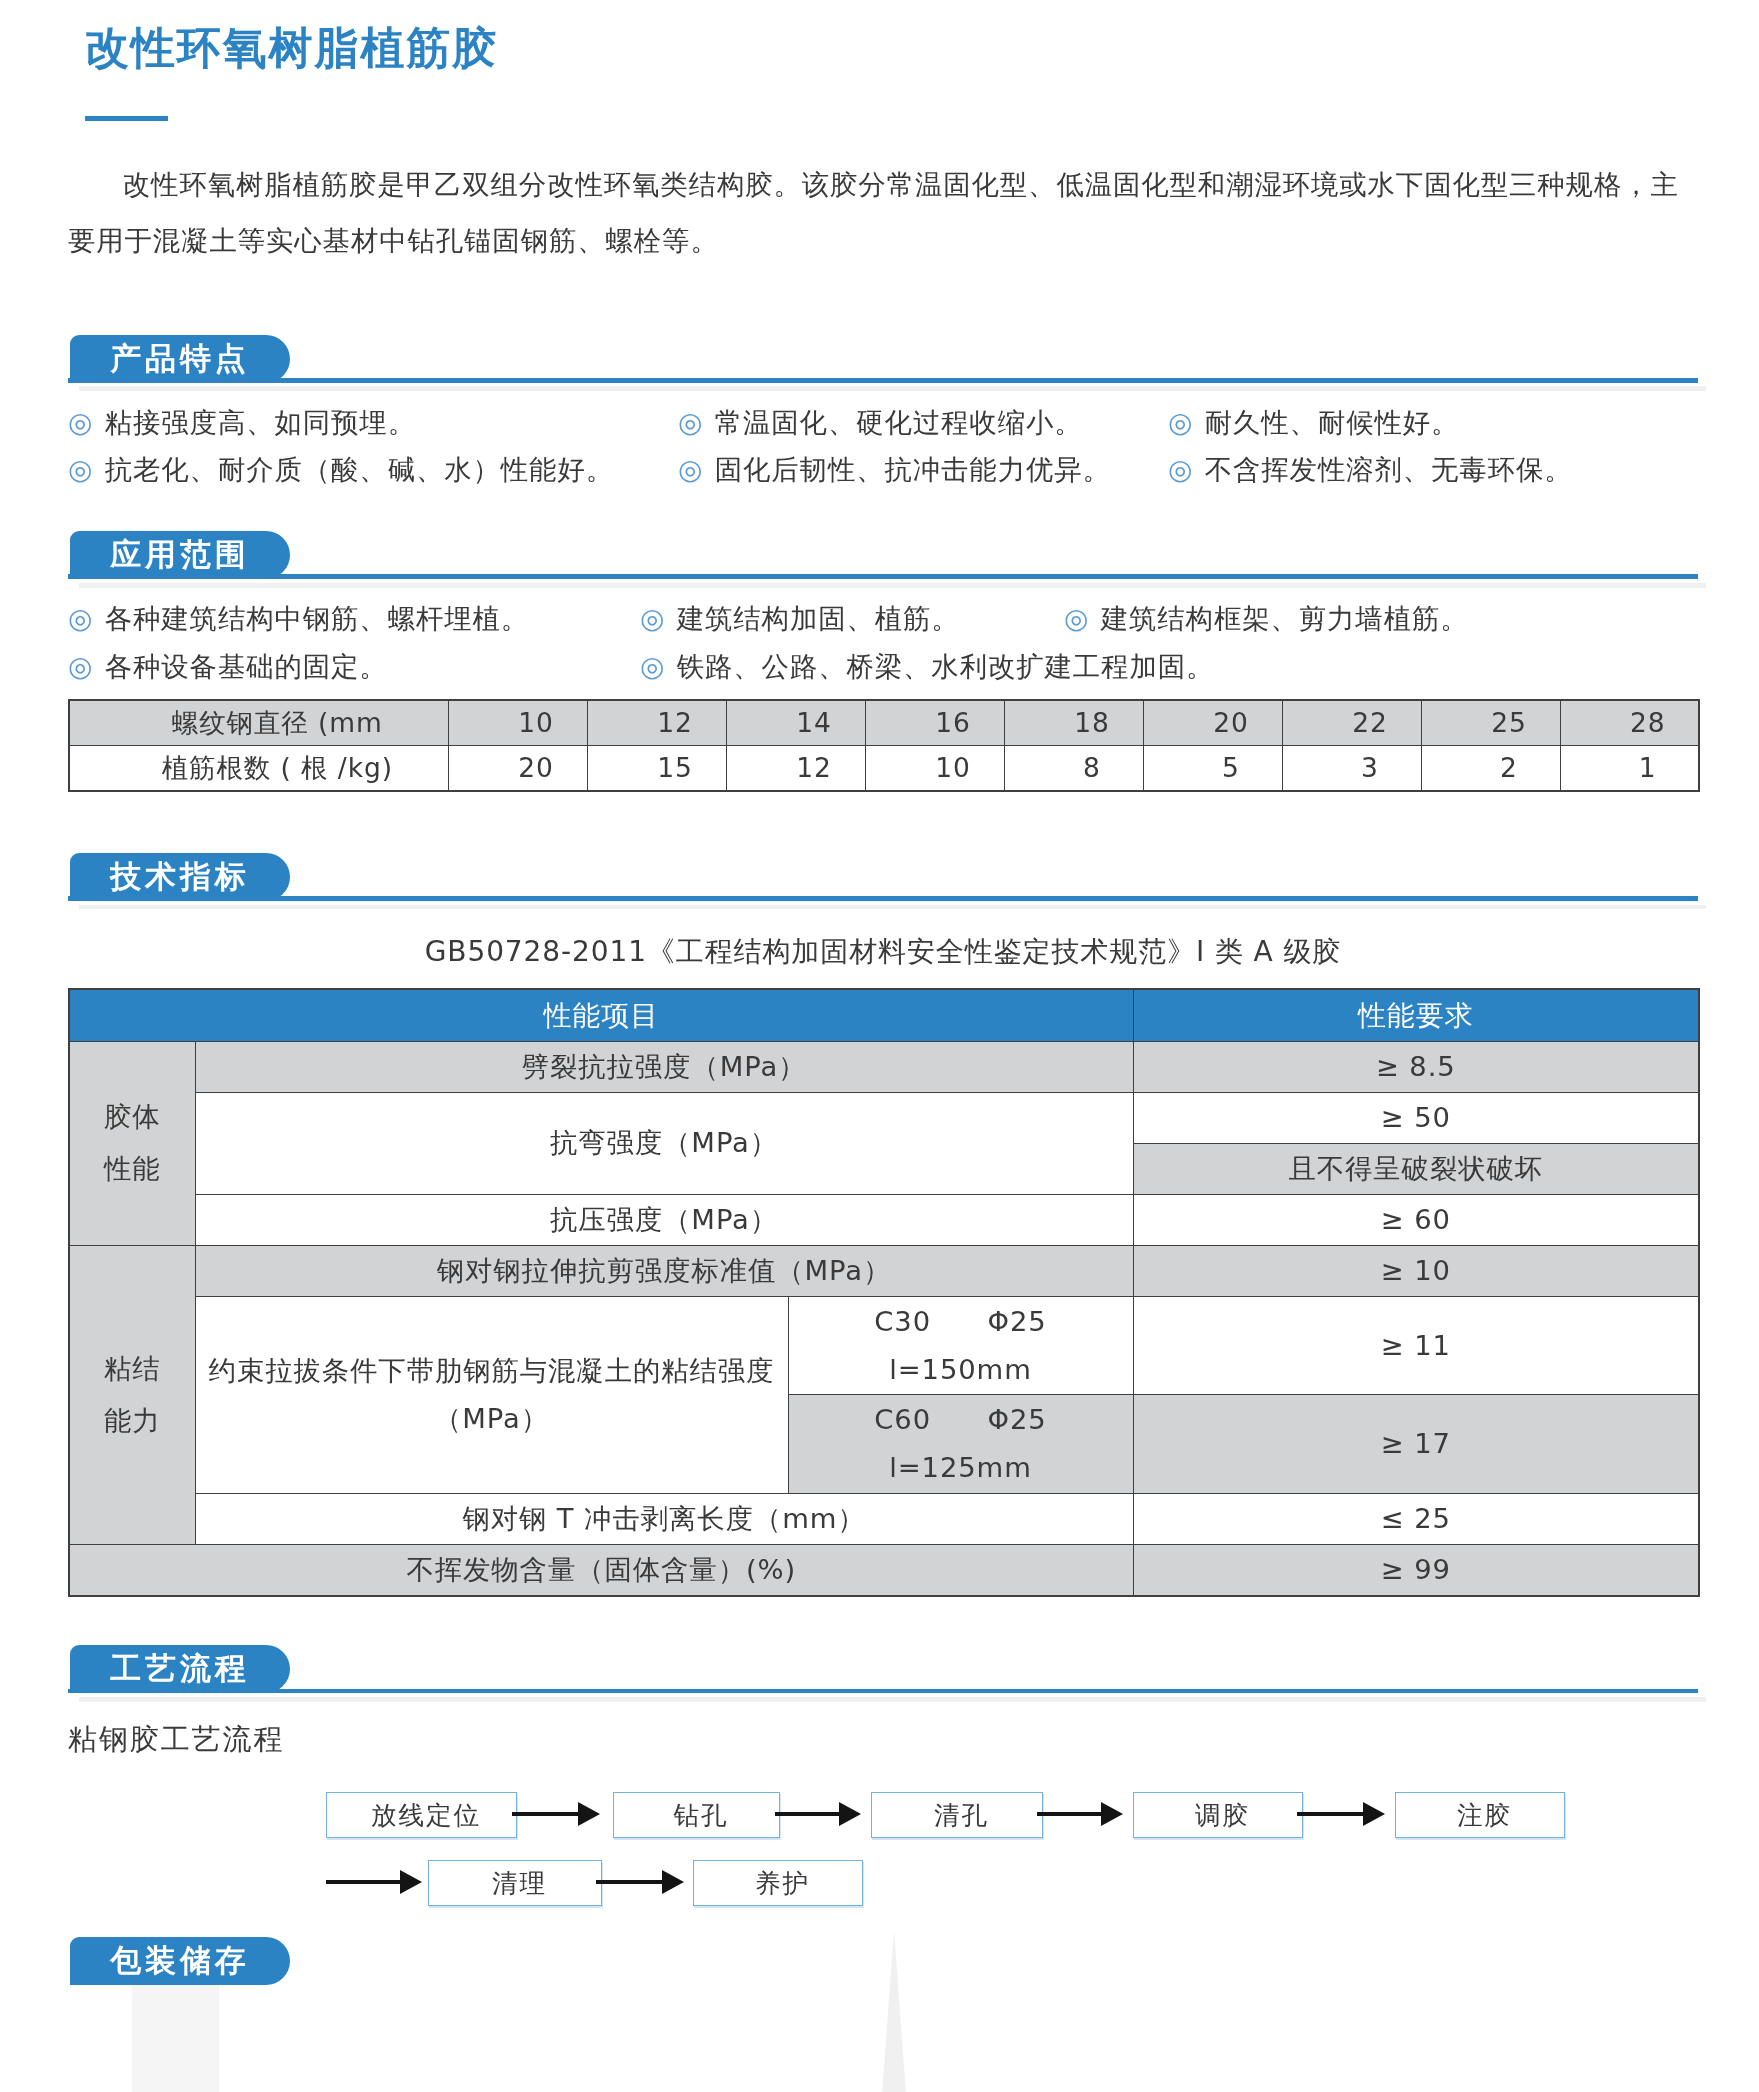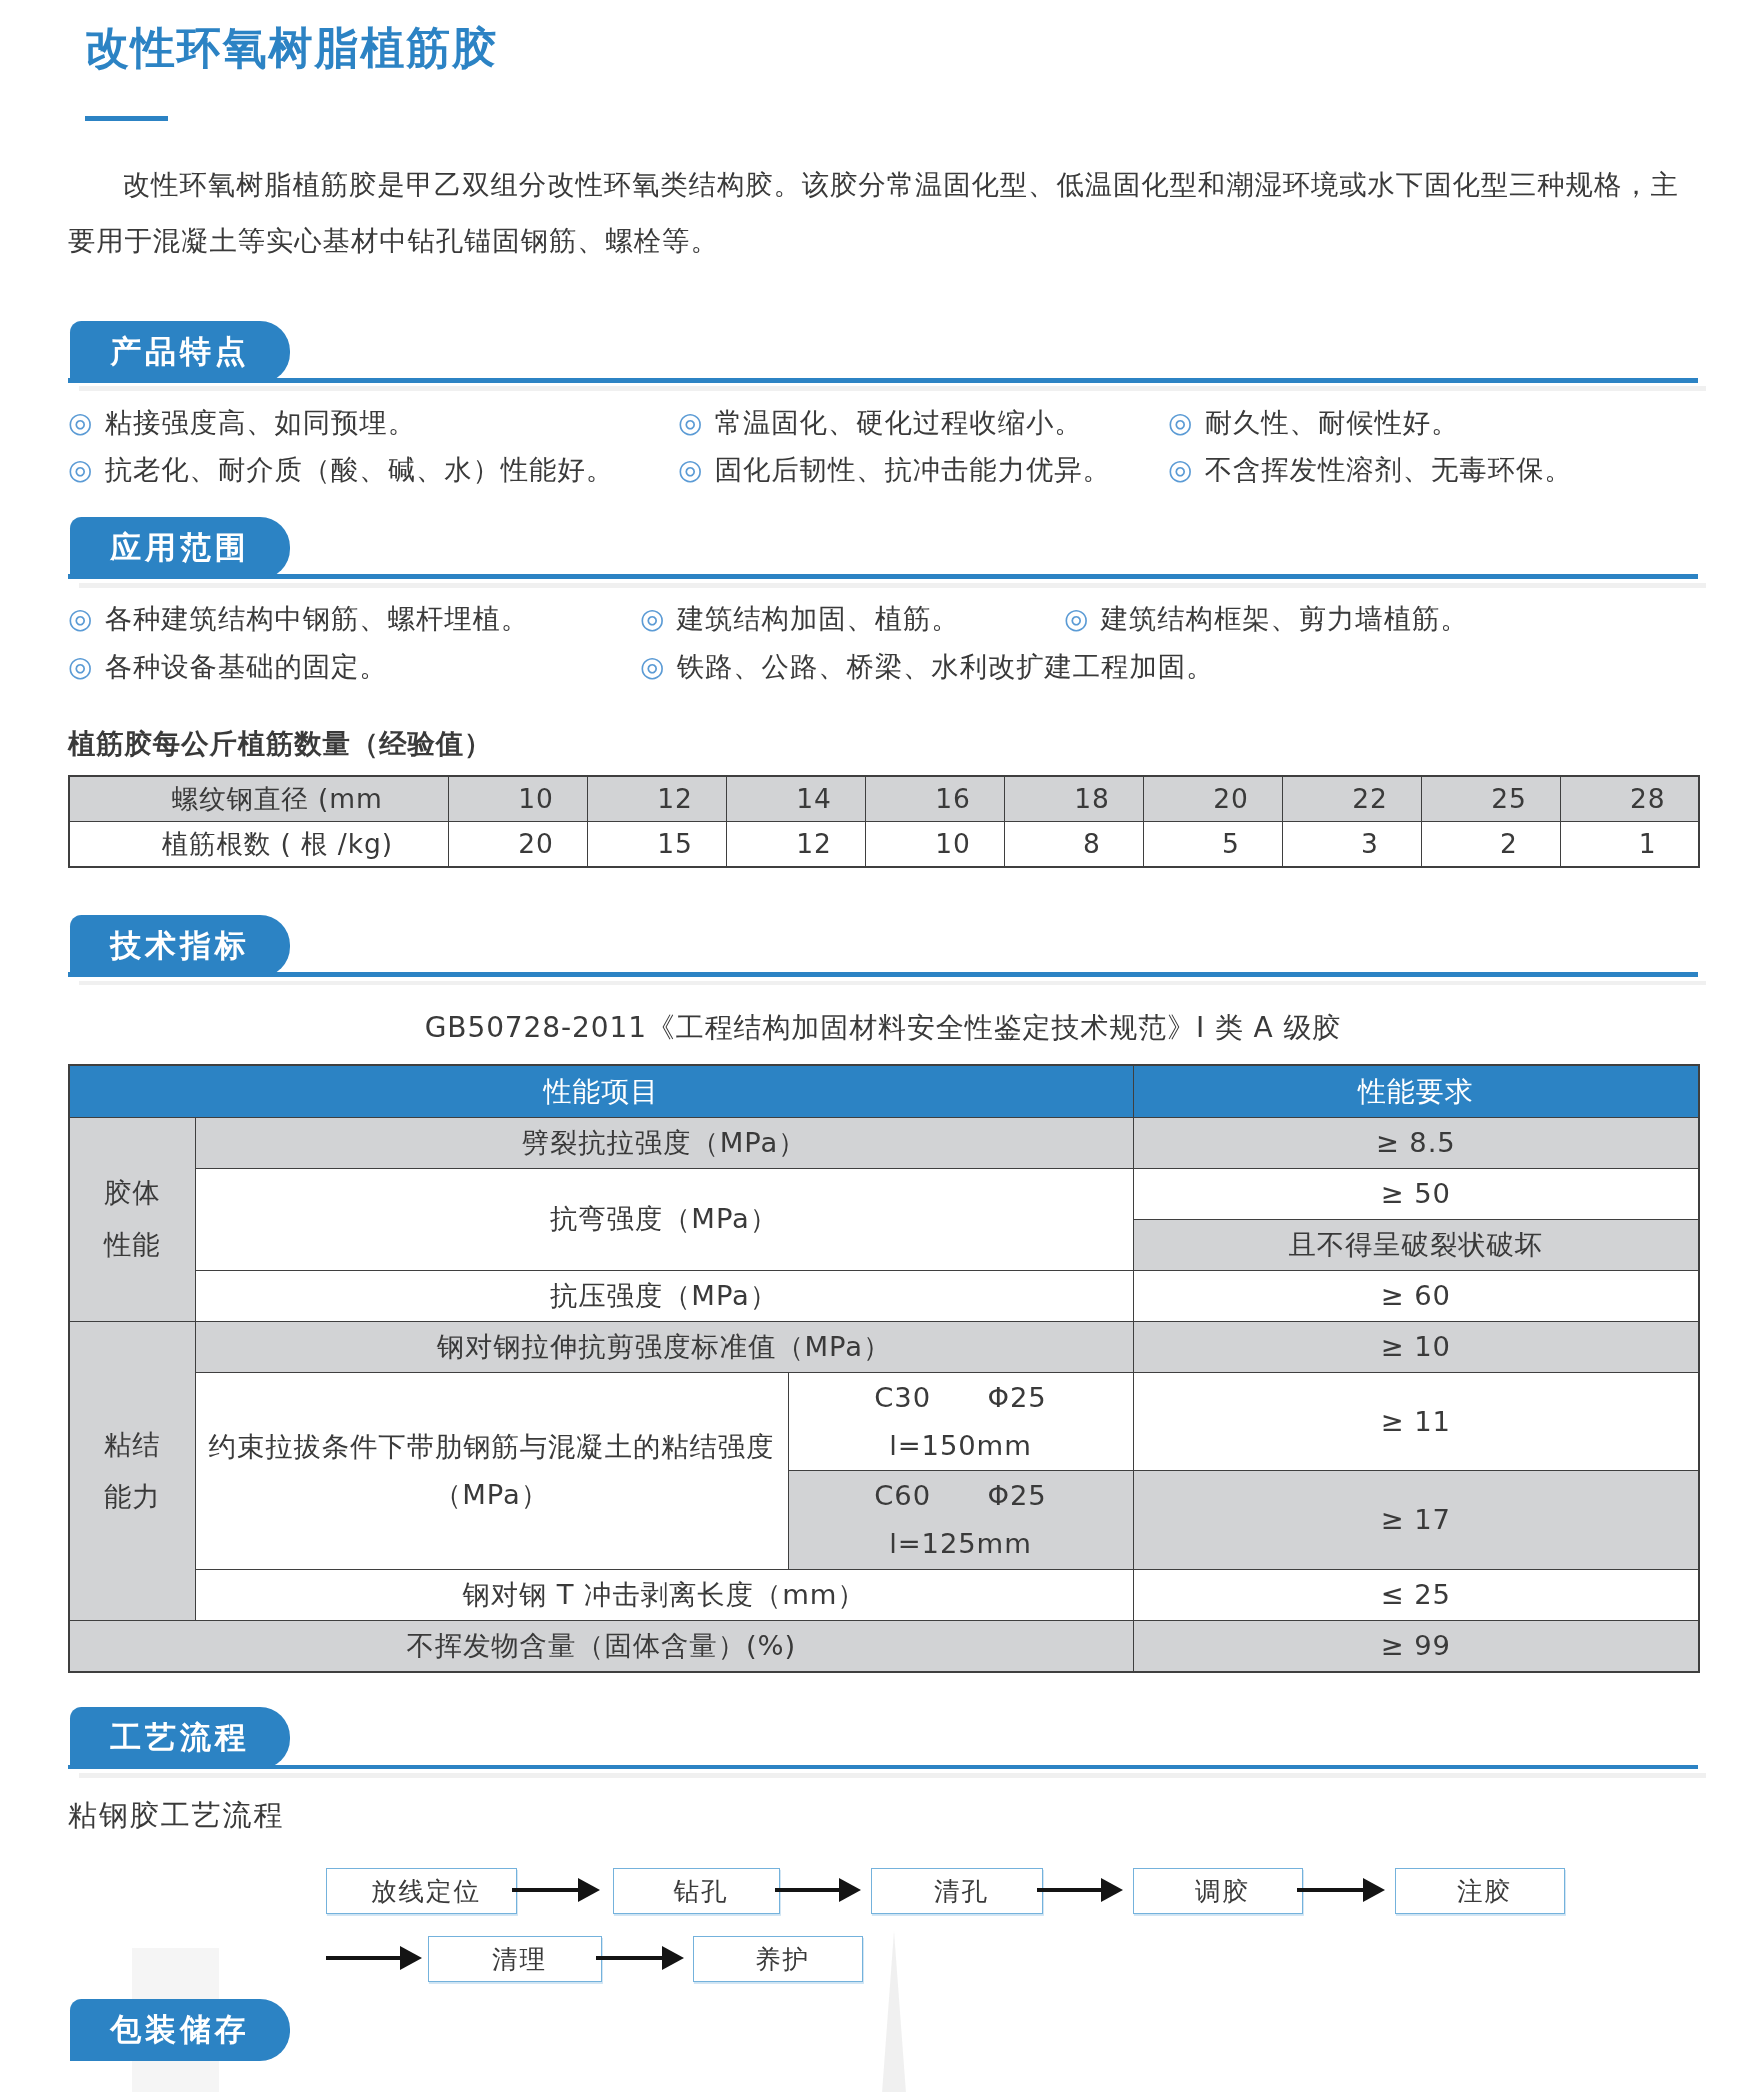--- a/index.html
+++ b/index.html
@@ -33,21 +33,21 @@
     font-size:27.4px;line-height:2.05;
     text-indent:2em;letter-spacing:0.9px;
   }
 
   
   .sec-header{position:relative;height:62px;}
   .sec-header .rule{position:absolute;left:0;right:0;bottom:0;height:4.7px;background:var(--accent);}
   .sec-header .rule-shadow{position:absolute;left:11.4px;right:-7.6px;bottom:-8.5px;height:4.7px;background:#ececec;opacity:.8;}
   .sec-header .tab{
     position:absolute;left:1.9px;bottom:0;
-    width:220px;height:62px;
+    width:220px;height:48px;
     background:var(--accent);
     border-radius:11.4px 30px 30px 0;
     color:#fff;font-size:31px;font-weight:bold;letter-spacing:3.8px;
     display:flex;align-items:center;justify-content:center;
     z-index:2;
   }
 
   
   .bullet-grid{display:grid;margin-top:21px;row-gap:9.5px;font-size:27.4px;letter-spacing:0.9px;}
   .features-grid{grid-template-columns:610px 490px 1fr;}
@@ -178,21 +178,20 @@
       <div class="bullet-item">
           <span class="bullet">◎</span>
           <span>各种设备基础的固定。</span>
         </div>
       <div class="bullet-item">
           <span class="bullet">◎</span>
           <span>铁路、公路、桥梁、水利改扩建工程加固。</span>
         </div>
     </div>
 
-    <div class="table-title">植筋胶每公斤植筋数量（经验值）</div>
     <table class="rebar-table">
       <colgroup>
         <col style="width:379px">
         <col span="9" style="width:139px">
       </colgroup>
       <tbody>
           <tr class="gray">
         <td>螺纹钢直径 (mm</td>
         <td>10</td>
         <td>12</td>

